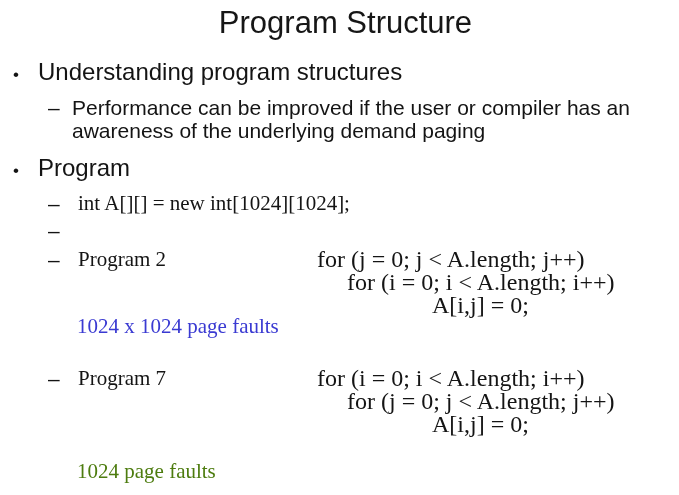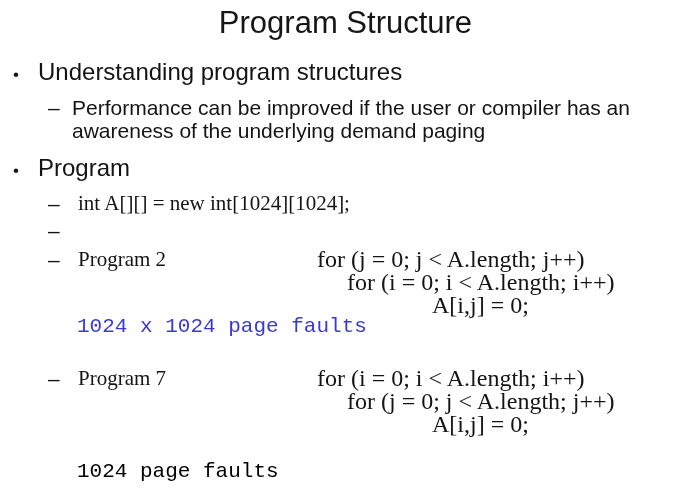--- a/index.html
+++ b/index.html
@@ -72,21 +72,21 @@
     font-family: Liberation Serif, serif;
     font-size: 24px;
     line-height: 23px;
     white-space: pre;
   }
   .result {
     position: absolute;
     left: 77px;
     font-size: 21px;
     line-height: 23px;
-    font-family: Liberation Mono, monospace;
+    font-family: Liberation Serif, serif;
   }
 </style>
 </head>
 <body>
 
 <div class="slide" style="color: rgb(20, 20, 20);">
 
   <div class="title">Program Structure</div>
 
   <div class="row l1" style="top:58px">
@@ -124,15 +124,15 @@
   <div class="result accent" style="top: 315px; color: rgb(58, 58, 210);">1024 x 1024 page faults</div>
 
   <div class="row l2 serif" style="top:367px">
     <span class="marker">–</span>
     <span class="txt">Program 7</span>
   </div>
   <div class="codeline" style="top:367px; left:317px">for (i = 0; i &lt; A.length; i++)</div>
   <div class="codeline" style="top:390px; left:347px">for (j = 0; j &lt; A.length; j++)</div>
   <div class="codeline" style="top:413px; left:432px">A[i,j] = 0;</div>
 
-  <div class="result accent" style="top: 460px; color: #000000;">1024 page faults</div>
+  <div class="result accent" style="top: 460px; color: #4d7c0f;">1024 page faults</div>
 
 </div>
 
 </body></html>

